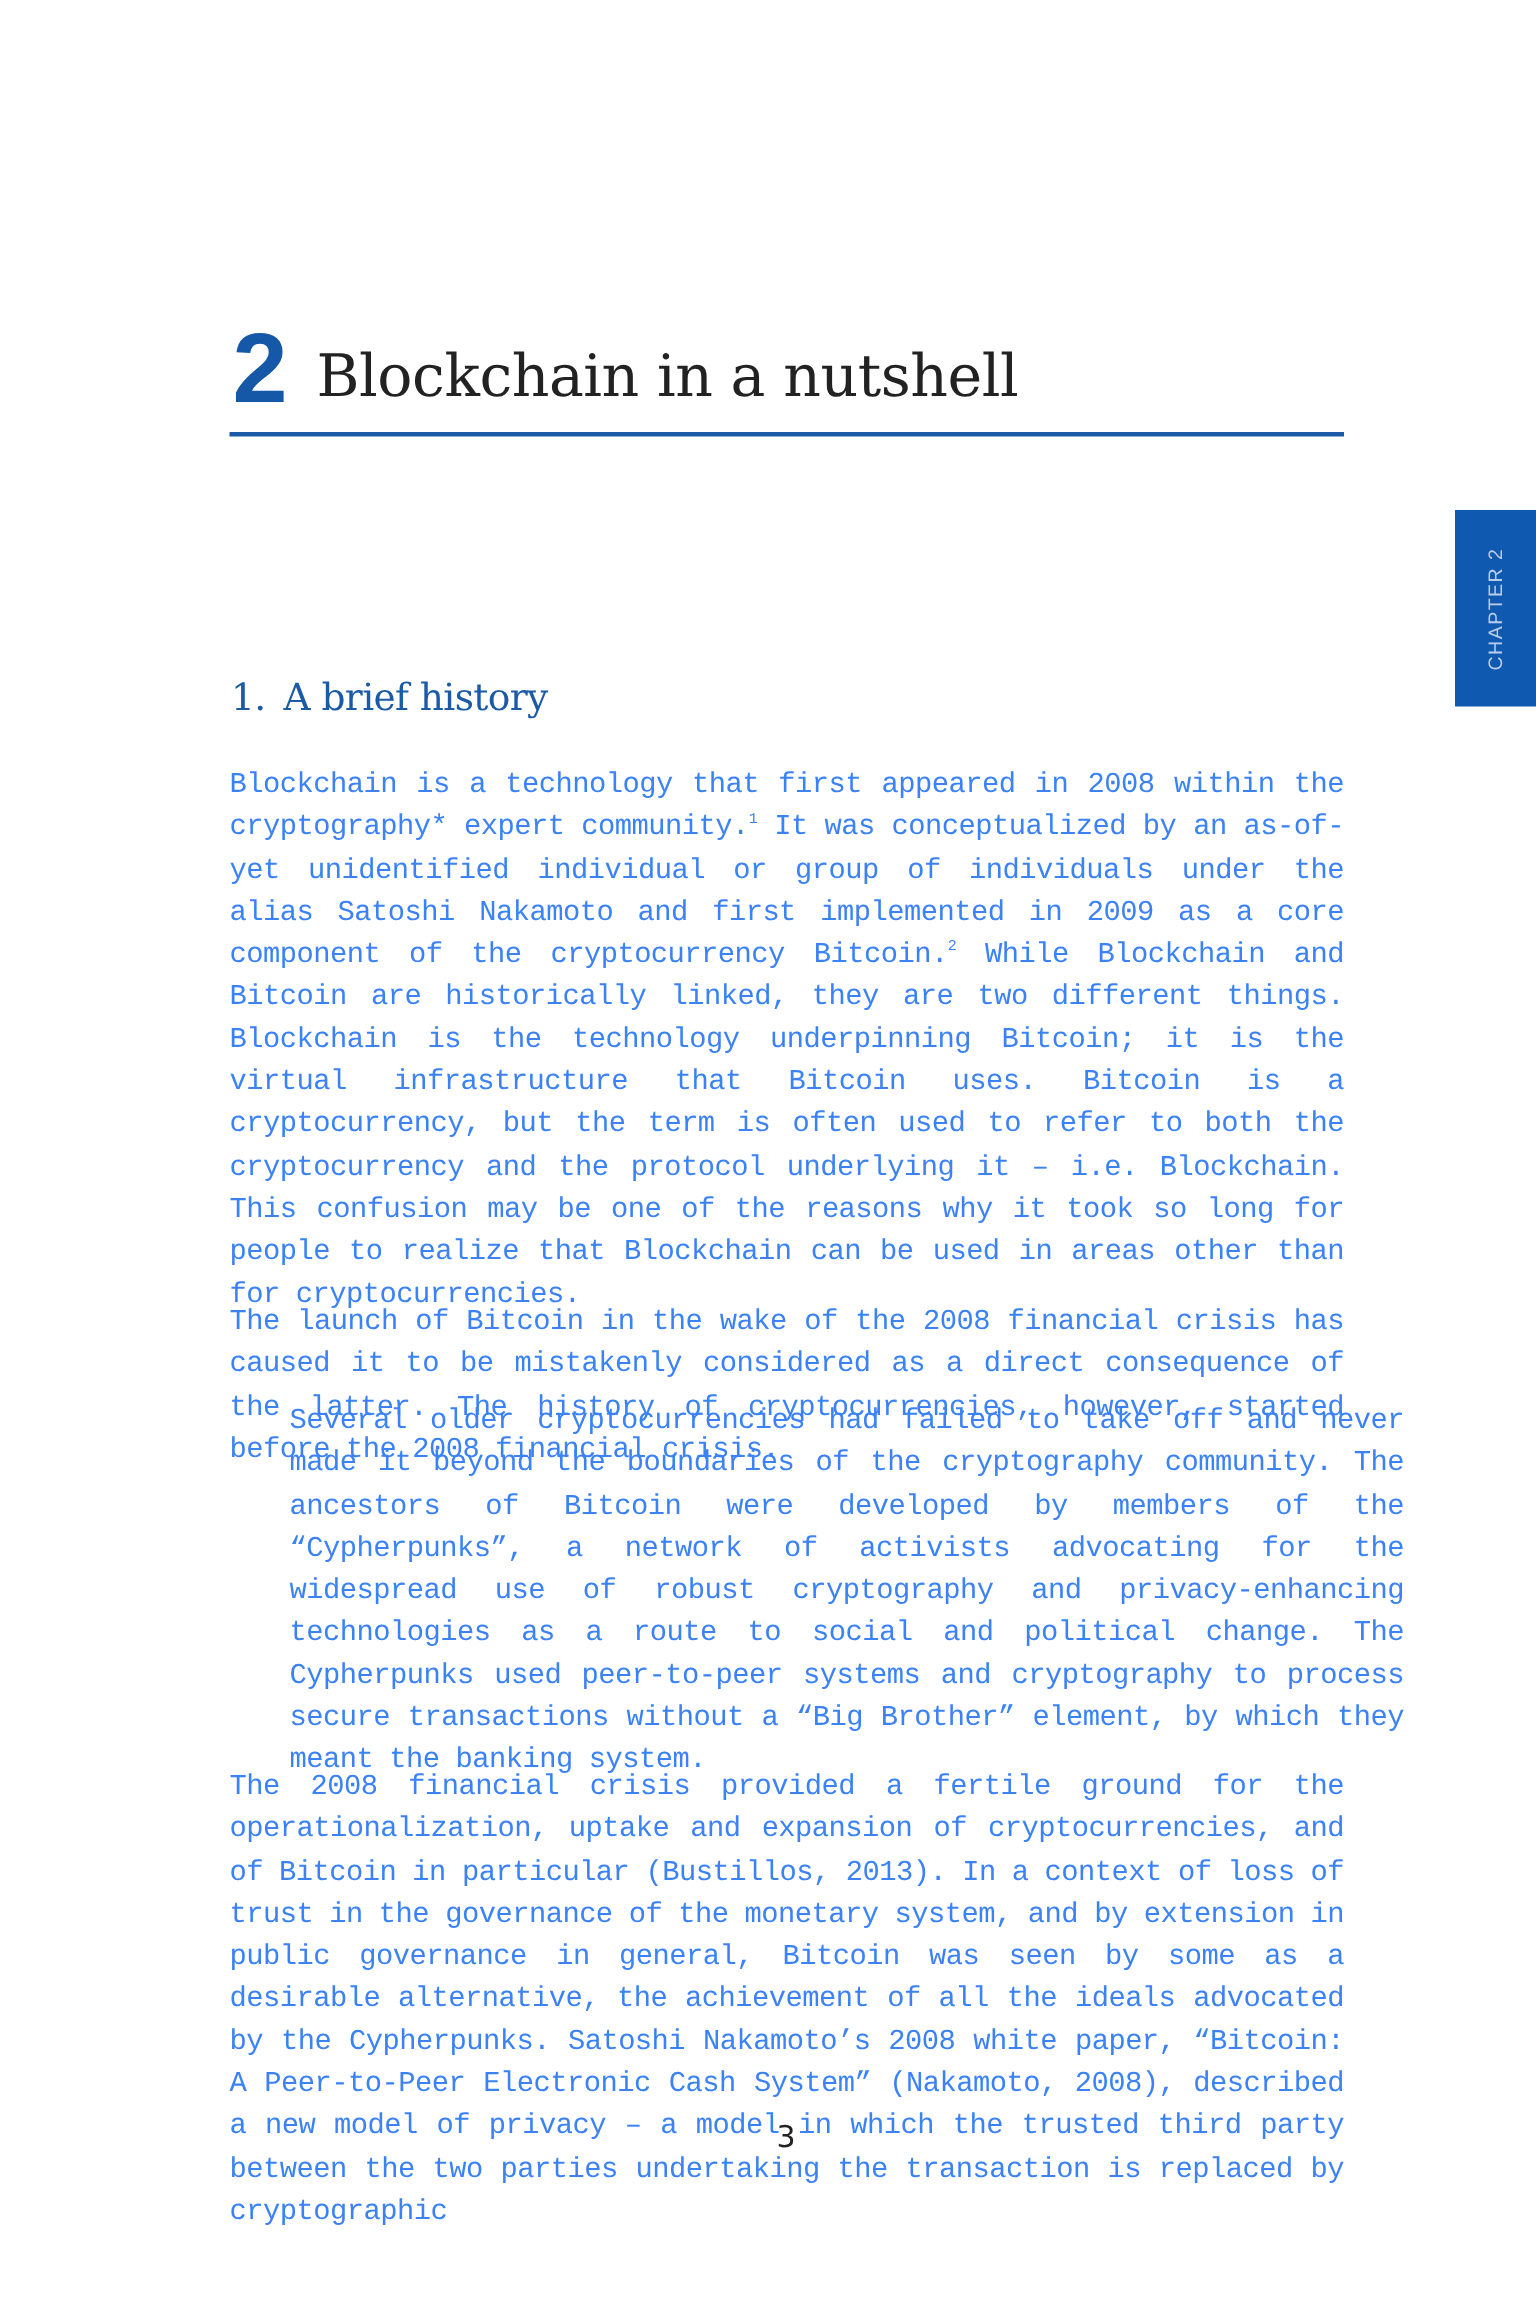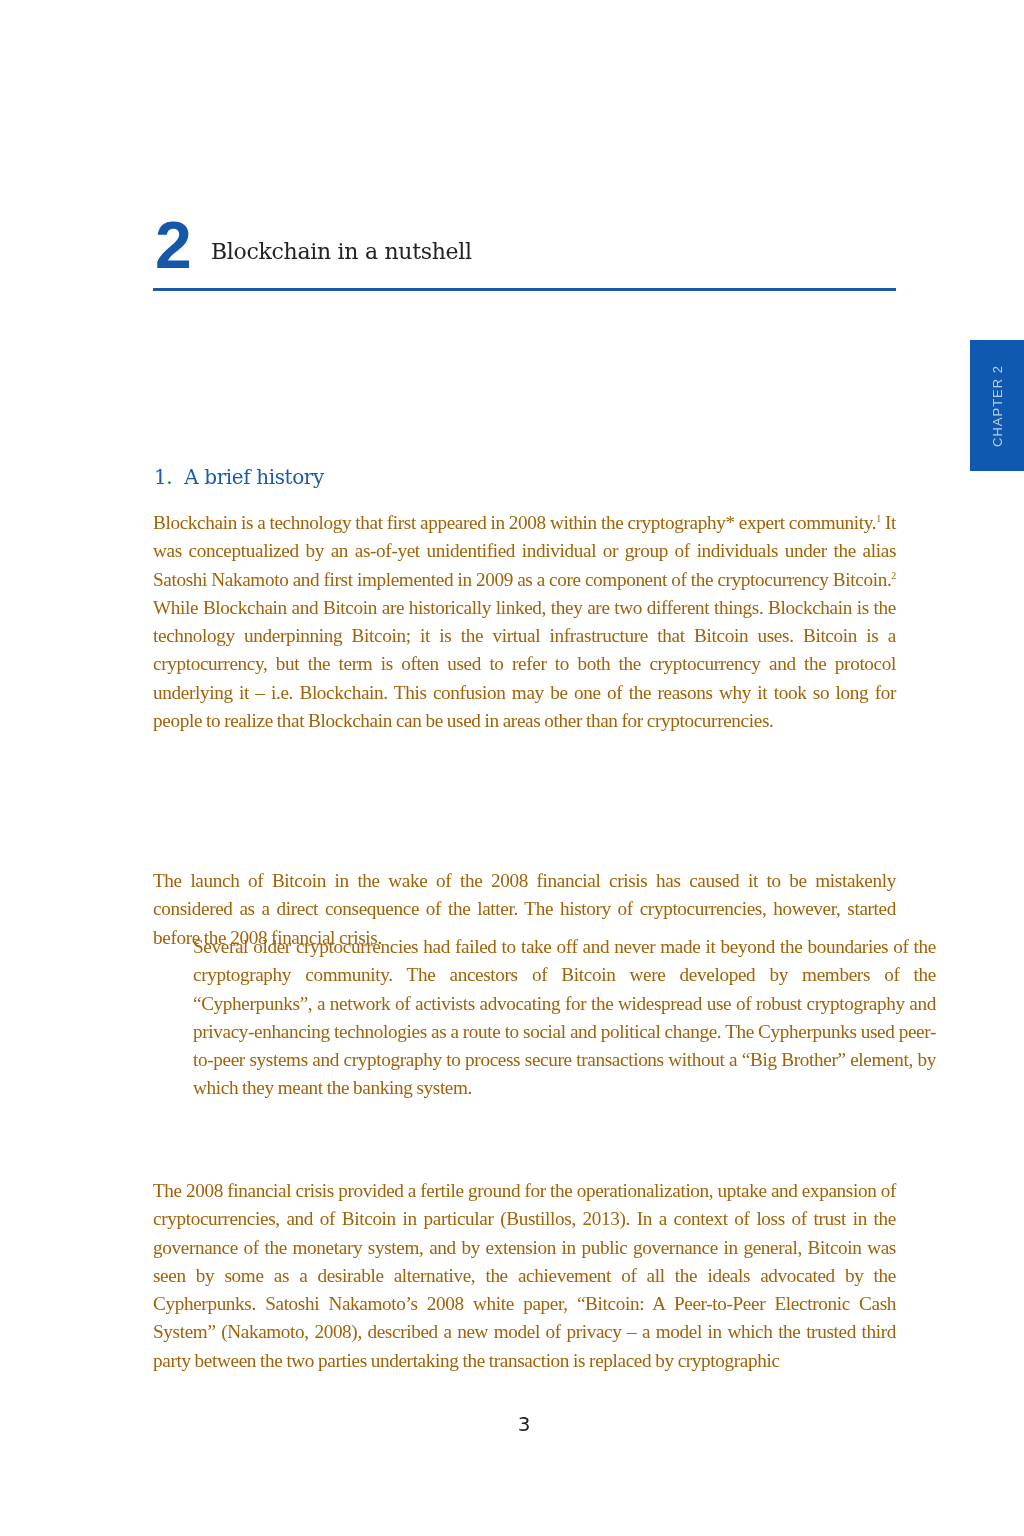--- a/index.html
+++ b/index.html
@@ -31,21 +31,21 @@
     font-size: 66px;
     line-height: 62px;
     color: #1558a8;
     letter-spacing: -2px;
   }
   .chapter-title {
     position: absolute;
     left: 58px;
     top: 18px;
     font-family: "DejaVu Serif", serif;
-    font-size: 22px;
+    font-size: 39px;
     line-height: 40px;
     color: #222222;
     letter-spacing: -0.3px;
   }
   .chapter-rule {
     position: absolute;
     left: 0;
     top: 74px;
     width: 743px;
     height: 3px;
@@ -66,39 +66,39 @@
     transform: translate(-50%, -50%) rotate(-90deg);
     white-space: nowrap;
     font-family: "Liberation Sans", sans-serif;
     font-size: 13px;
     letter-spacing: 1px;
     color: #b9cdea;
   }
   .section-heading {
     position: absolute;
     left: 154px;
-    top: 460px;
+    top: 448px;
     font-family: "DejaVu Serif", serif;
-    font-size: 20px;
+    font-size: 25px;
     line-height: 34px;
     color: #1a5aa6;
     letter-spacing: -0.4px;
   }
   .section-heading .num {
     margin-right: 12px;
   }
   .body-text {
     position: absolute;
     left: 153px;
     width: 743px;
     margin: 0;
-    font-family: Liberation Serif, serif;
+    font-family: Liberation Mono, monospace;
     font-size: 19.2px;
     line-height: 28.3px;
-    color: #a16207;
+    color: #3b82f6;
     text-align: justify;
     letter-spacing: -0.35px;
     word-spacing: -0.5px;
   }
   #p1 { top: 509px; }
   #p2 { top: 867px; }
   #p3 { top: 933px; margin-left: 40px; }
   #p4 { top: 1159px; margin-top: 18px; }
   sup {
     font-size: 10px;

